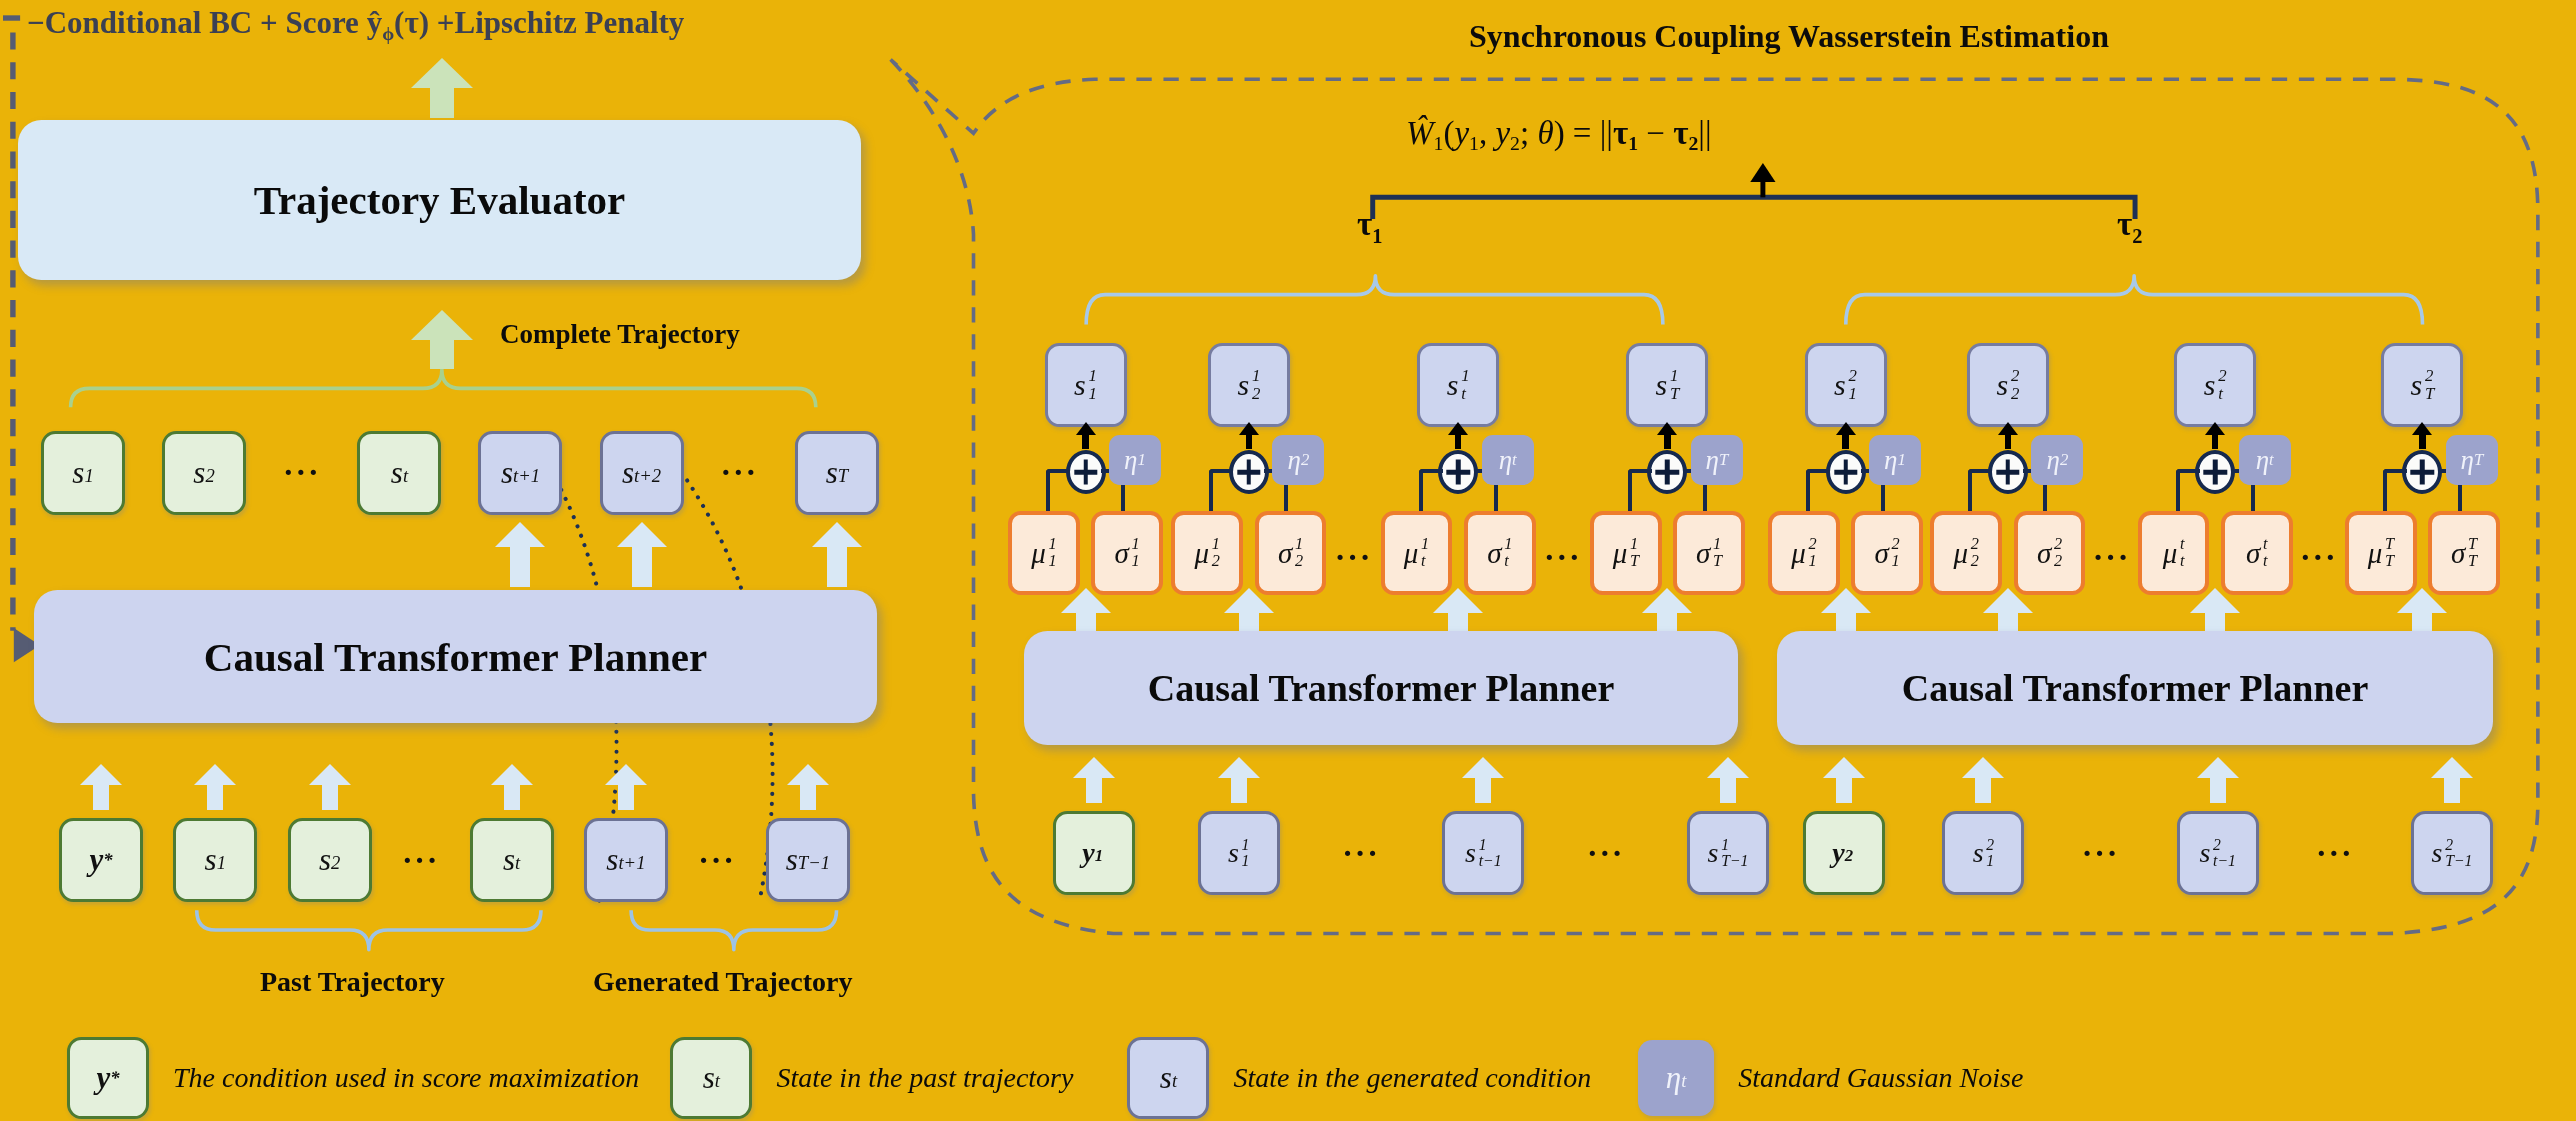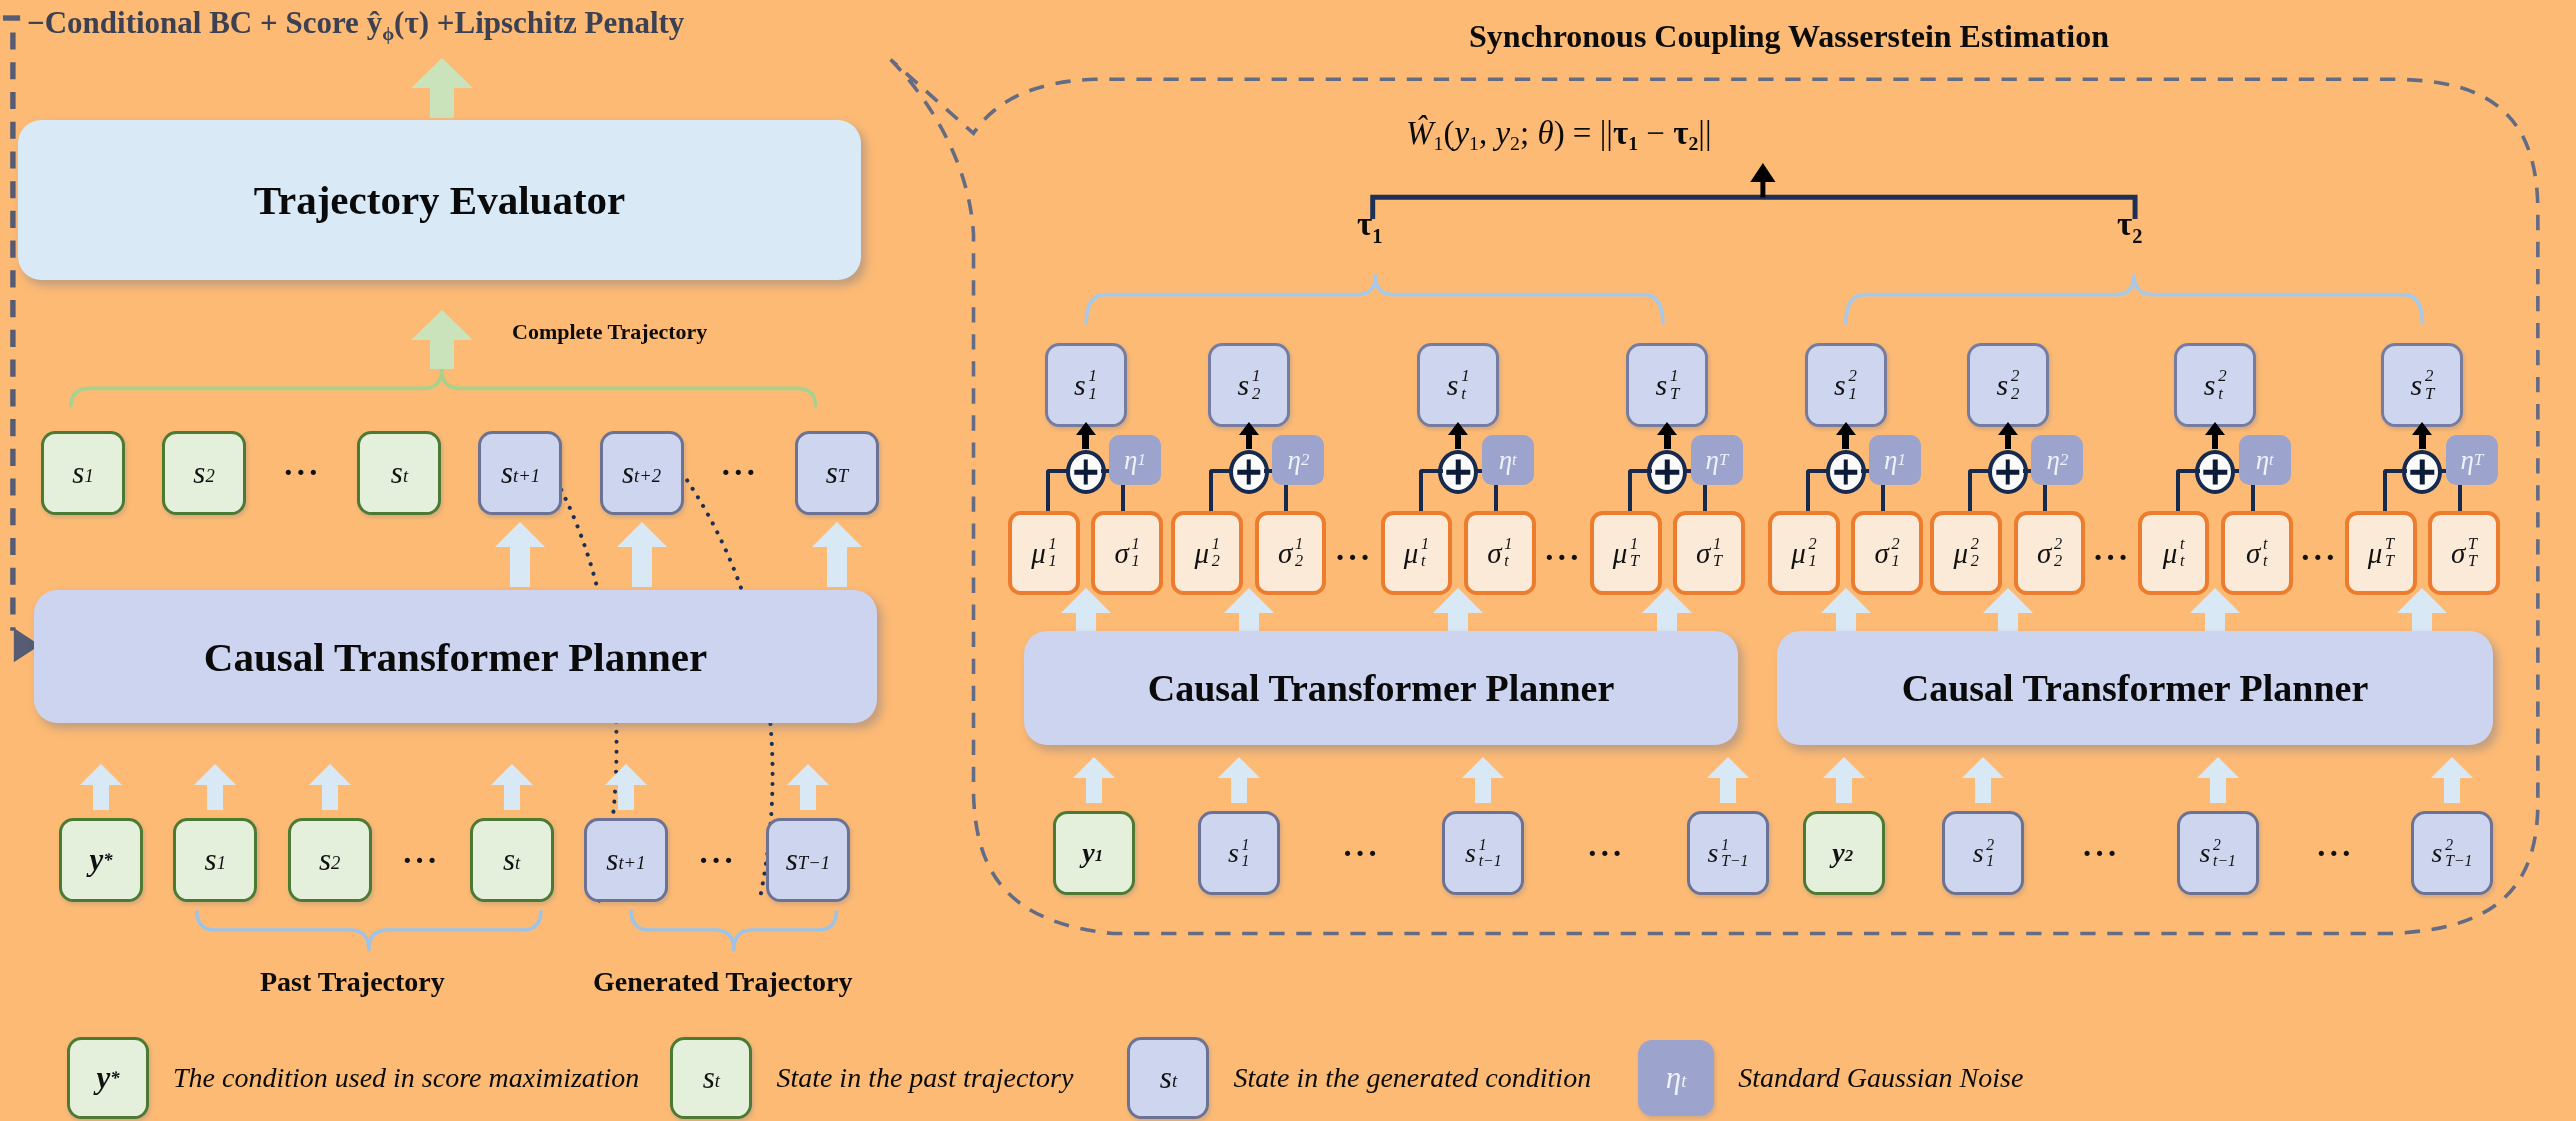--- a/index.html
+++ b/index.html
@@ -1,25 +1,25 @@
 <!DOCTYPE html>
 <html style="font-size:14.4px"><head>
 <meta charset="utf-8">
 <style>
   html,body{margin:0;padding:0;background:#fafaf8;}
-  .canvas{position:relative;width:2576px;height:1121px;background:#fdba74;overflow:hidden;
+  .canvas{position:relative;width:2576px;height:1121px;background:#eab308;overflow:hidden;
           font-family:"Liberation Serif","DejaVu Serif",serif;color:#111;}
   svg.overlay{position:absolute;left:0;top:0;width:2576px;height:1121px;pointer-events:none;}
 
   
   .lp-title{position:absolute;left:27px;top:5.4px;font-size:31px;font-weight:bold;color:#3b4053;white-space:nowrap;}
   .lp-title sub{font-size:.62em;}
   .rp-title{position:absolute;left:1370px;top:18px;width:838px;text-align:center;font-size:32px;font-weight:600;color:#0c0c0c;}
   .caption{position:absolute;font-weight:bold;color:#0c0c0c;white-space:nowrap;}
-  .cap-complete{left:512px;top:319px;font-size:22px;}
+  .cap-complete{left:500px;top:319px;font-size:27px;}
   .cap-past{left:260px;top:966px;font-size:28px;}
   .cap-gen{left:593px;top:966px;font-size:28px;}
 
   
   .bigbox{position:absolute;border-radius:23.4px;display:flex;align-items:center;justify-content:center;
           font-weight:bold;color:#0a0a0a;box-shadow:4.5px 5.4px 8px rgba(110,118,142,.4);}
   .evaluator{left:18px;top:120px;width:843px;height:160px;background:#d9e9f6;font-size:41px;}
   .planner-l{left:34px;top:590px;width:843px;height:133px;background:#cdd4ef;font-size:41px;}
   .planner-r1{left:1024px;top:631px;width:714px;height:114px;background:#cdd4ef;font-size:38px;}
   .planner-r2{left:1777px;top:631px;width:716px;height:114px;background:#cdd4ef;font-size:38px;}

